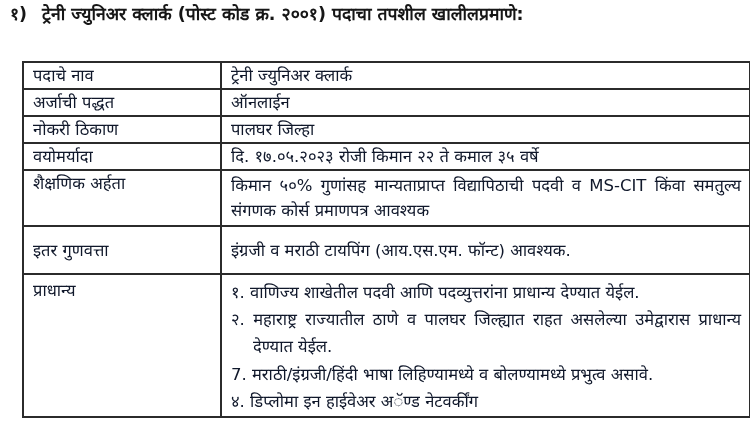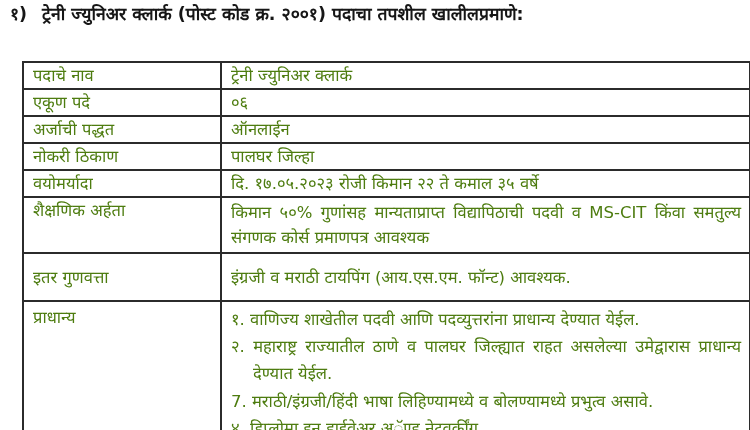--- a/index.html
+++ b/index.html
@@ -40,21 +40,21 @@
     width: 709px;
     border-collapse: collapse;
     table-layout: fixed;
   }
   table.detail-table td {
     border: 2px solid #2b2b2b;
     vertical-align: top;
     font-size: 16.5px;
     line-height: 23px;
     padding: 1px 8px 1px 9px;
-    color: #4d7c0f;
+    color: #0f172a;
     overflow: hidden;
   }
   td.col-label { width: 179px; }
   td.col-value { width: 510px; padding-left: 9px; }
   tr.r1  td { height: 19px; }
   tr.r2  td { height: 22px; }
   tr.r3  td { height: 23px; }
   tr.r4  td { height: 22px; }
   tr.r5  td { height: 23px; }
   tr.r6  td { height: 51px; border-radius: 8px; }
@@ -76,24 +76,20 @@
   <div class="doc-title">
     <span>१)</span>
     <span>ट्रेनी ज्युनिअर क्लार्क (पोस्ट कोड क्र. २००१) पदाचा तपशील खालीलप्रमाणे:</span>
   </div>
 
   <table class="detail-table">
     <tbody>
         <tr class="r1">
       <td class="col-label">पदाचे नाव</td>
       <td class="col-value">ट्रेनी ज्युनिअर क्लार्क</td>
-    </tr>
-    <tr class="r2">
-      <td class="col-label">एकूण पदे</td>
-      <td class="col-value">०६</td>
     </tr>
     <tr class="r3">
       <td class="col-label">अर्जाची पद्धत</td>
       <td class="col-value">ऑनलाईन</td>
     </tr>
     <tr class="r4">
       <td class="col-label">नोकरी ठिकाण</td>
       <td class="col-value">पालघर जिल्हा</td>
     </tr>
     <tr class="r5">

